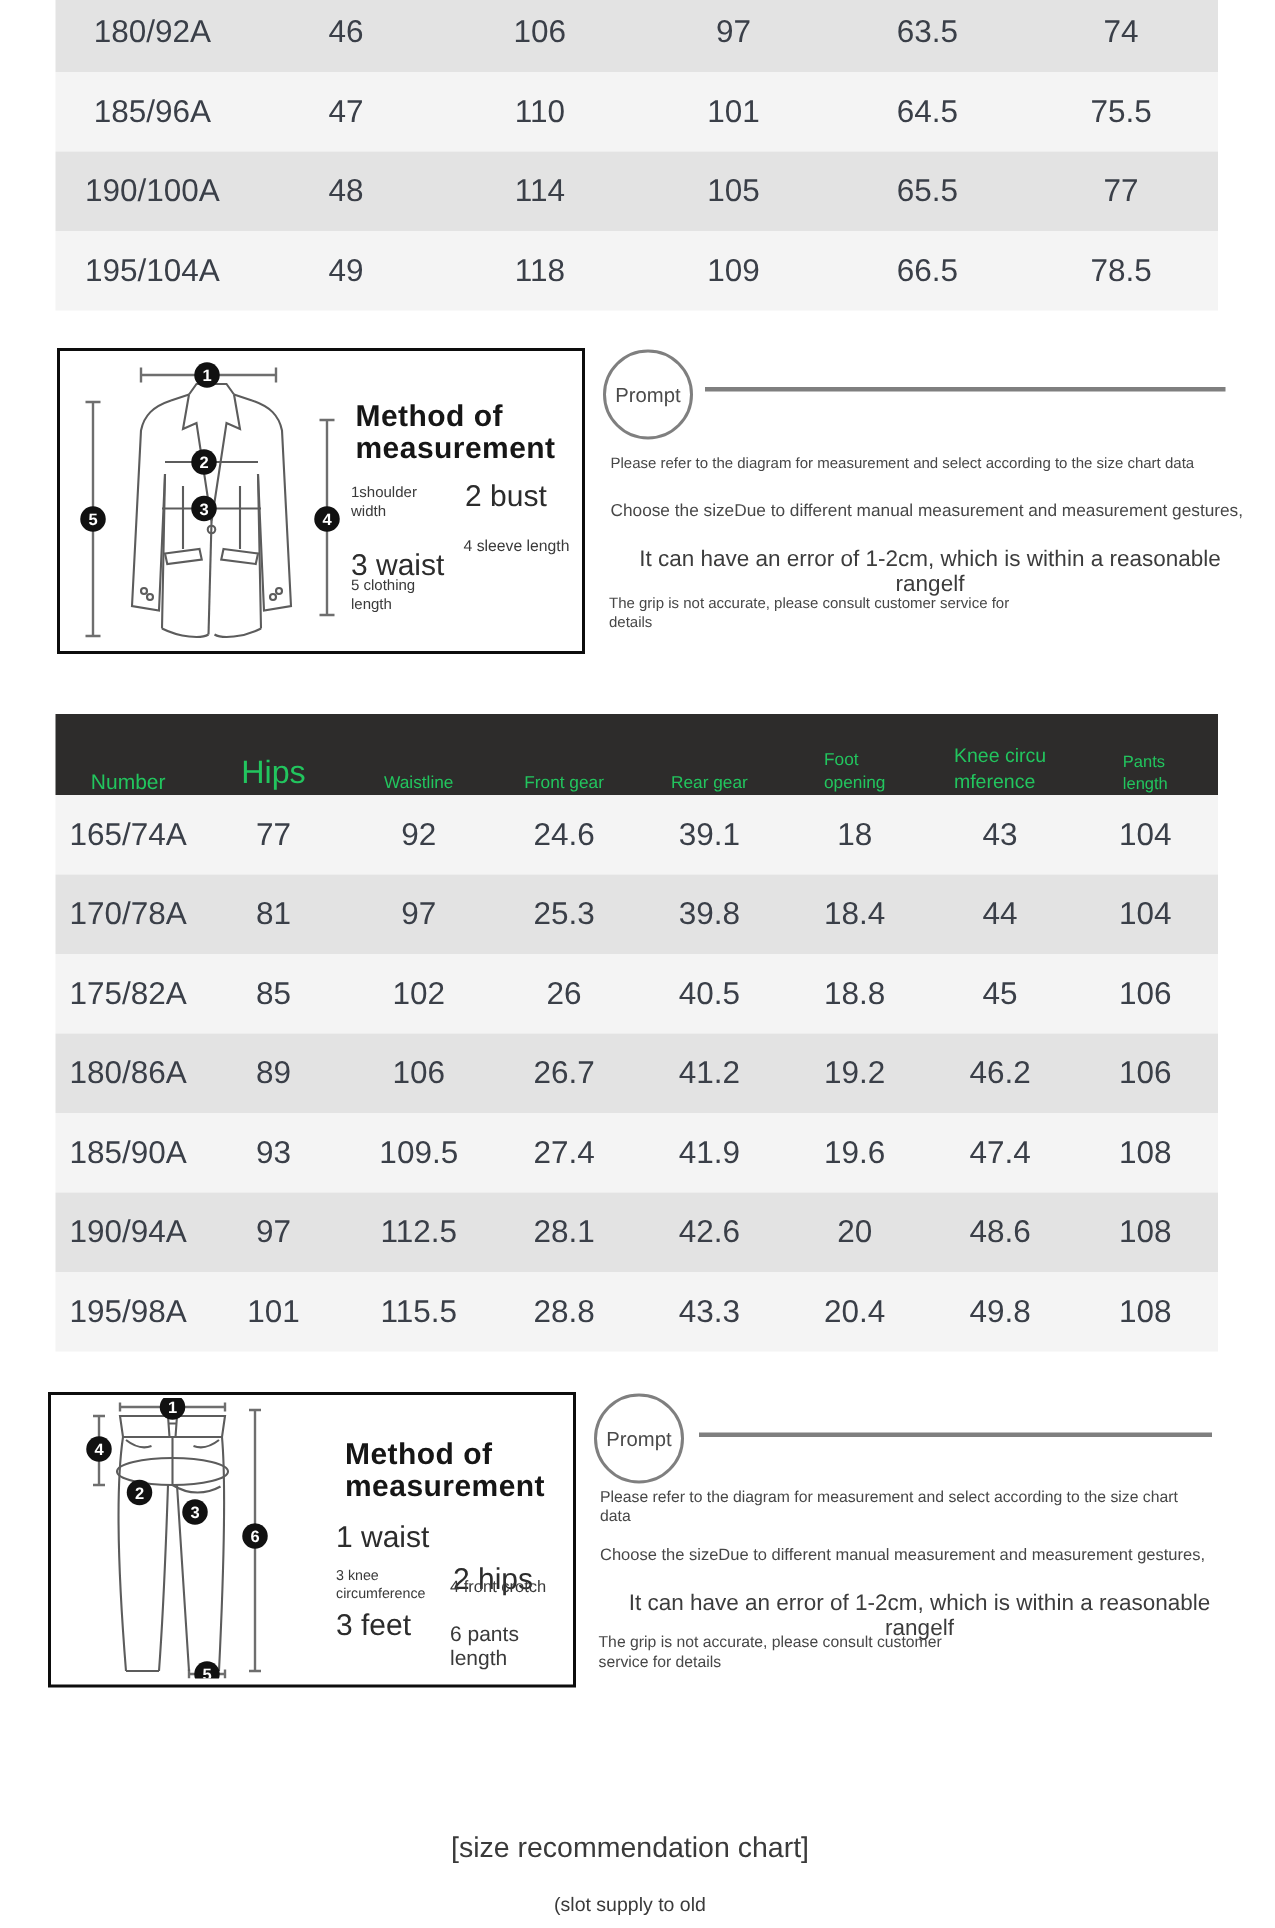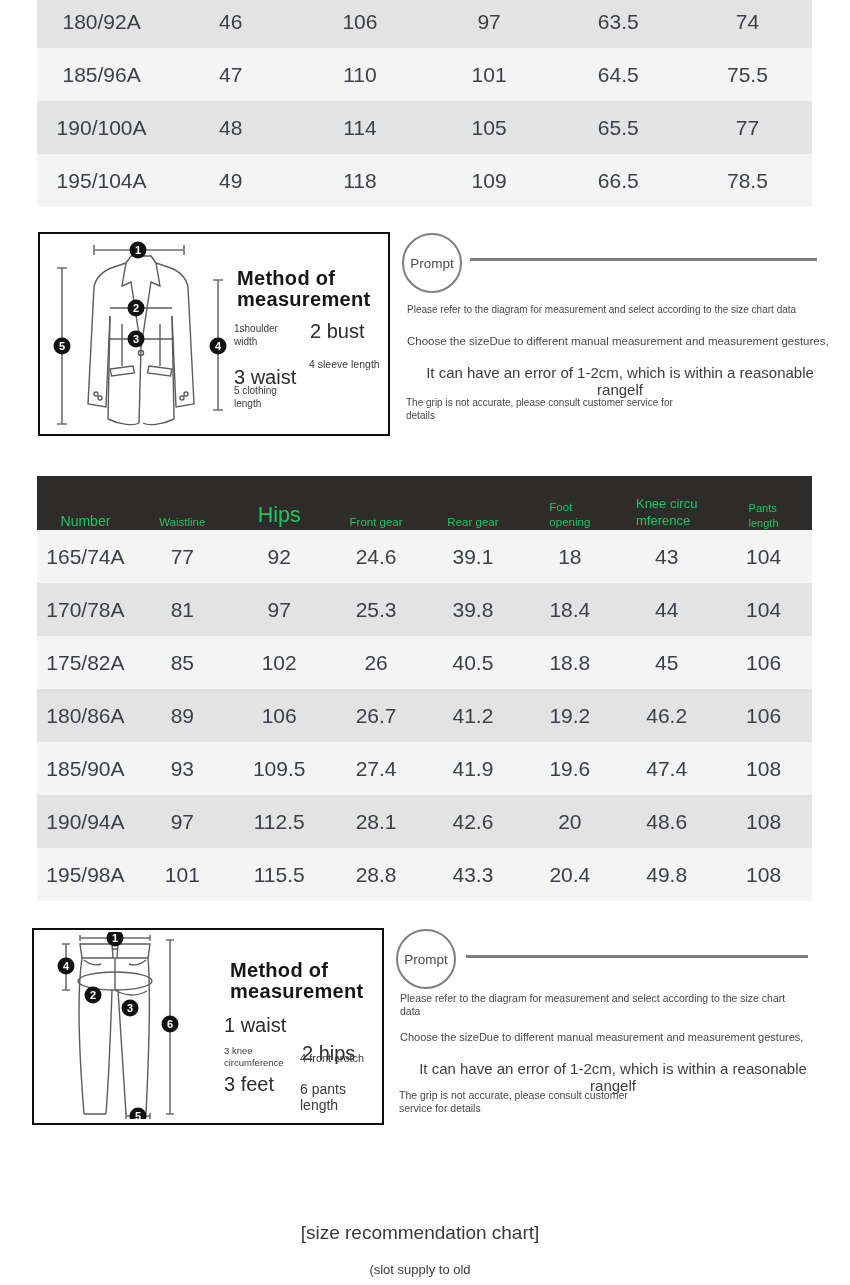--- a/index.html
+++ b/index.html
@@ -171,25 +171,25 @@
 <div class="abs pline1" style="left:407px;top:304px;width:420px;">Please refer to the diagram for measurement and select according to the size chart data</div>
 <div class="abs pline2" style="left:407px;top:335px;width:425px;">Choose the sizeDue to different manual measurement and measurement gestures,</div>
 <div class="abs pline3" style="left:405px;top:364px;width:430px;">It can have an error of 1-2cm, which is within a reasonable rangelf</div>
 <div class="abs pline4 pre" style="left:406px;top:397px;width:400px;">The grip is not accurate, please consult customer service for
 details</div>
 
 <div id="pants-header">
     <div class="hcell h1">
       <span class="inner">Number</span>
     </div>
+    <div class="hcell h3">
+      <span class="inner">Hips</span>
+    </div>
     <div class="hcell h2">
       <span class="inner">Waistline</span>
-    </div>
-    <div class="hcell h3">
-      <span class="inner">Hips</span>
     </div>
     <div class="hcell h4">
       <span class="inner">Front gear</span>
     </div>
     <div class="hcell h5">
       <span class="inner">Rear gear</span>
     </div>
     <div class="hcell h6">
       <span class="inner">Foot
 opening</span>

